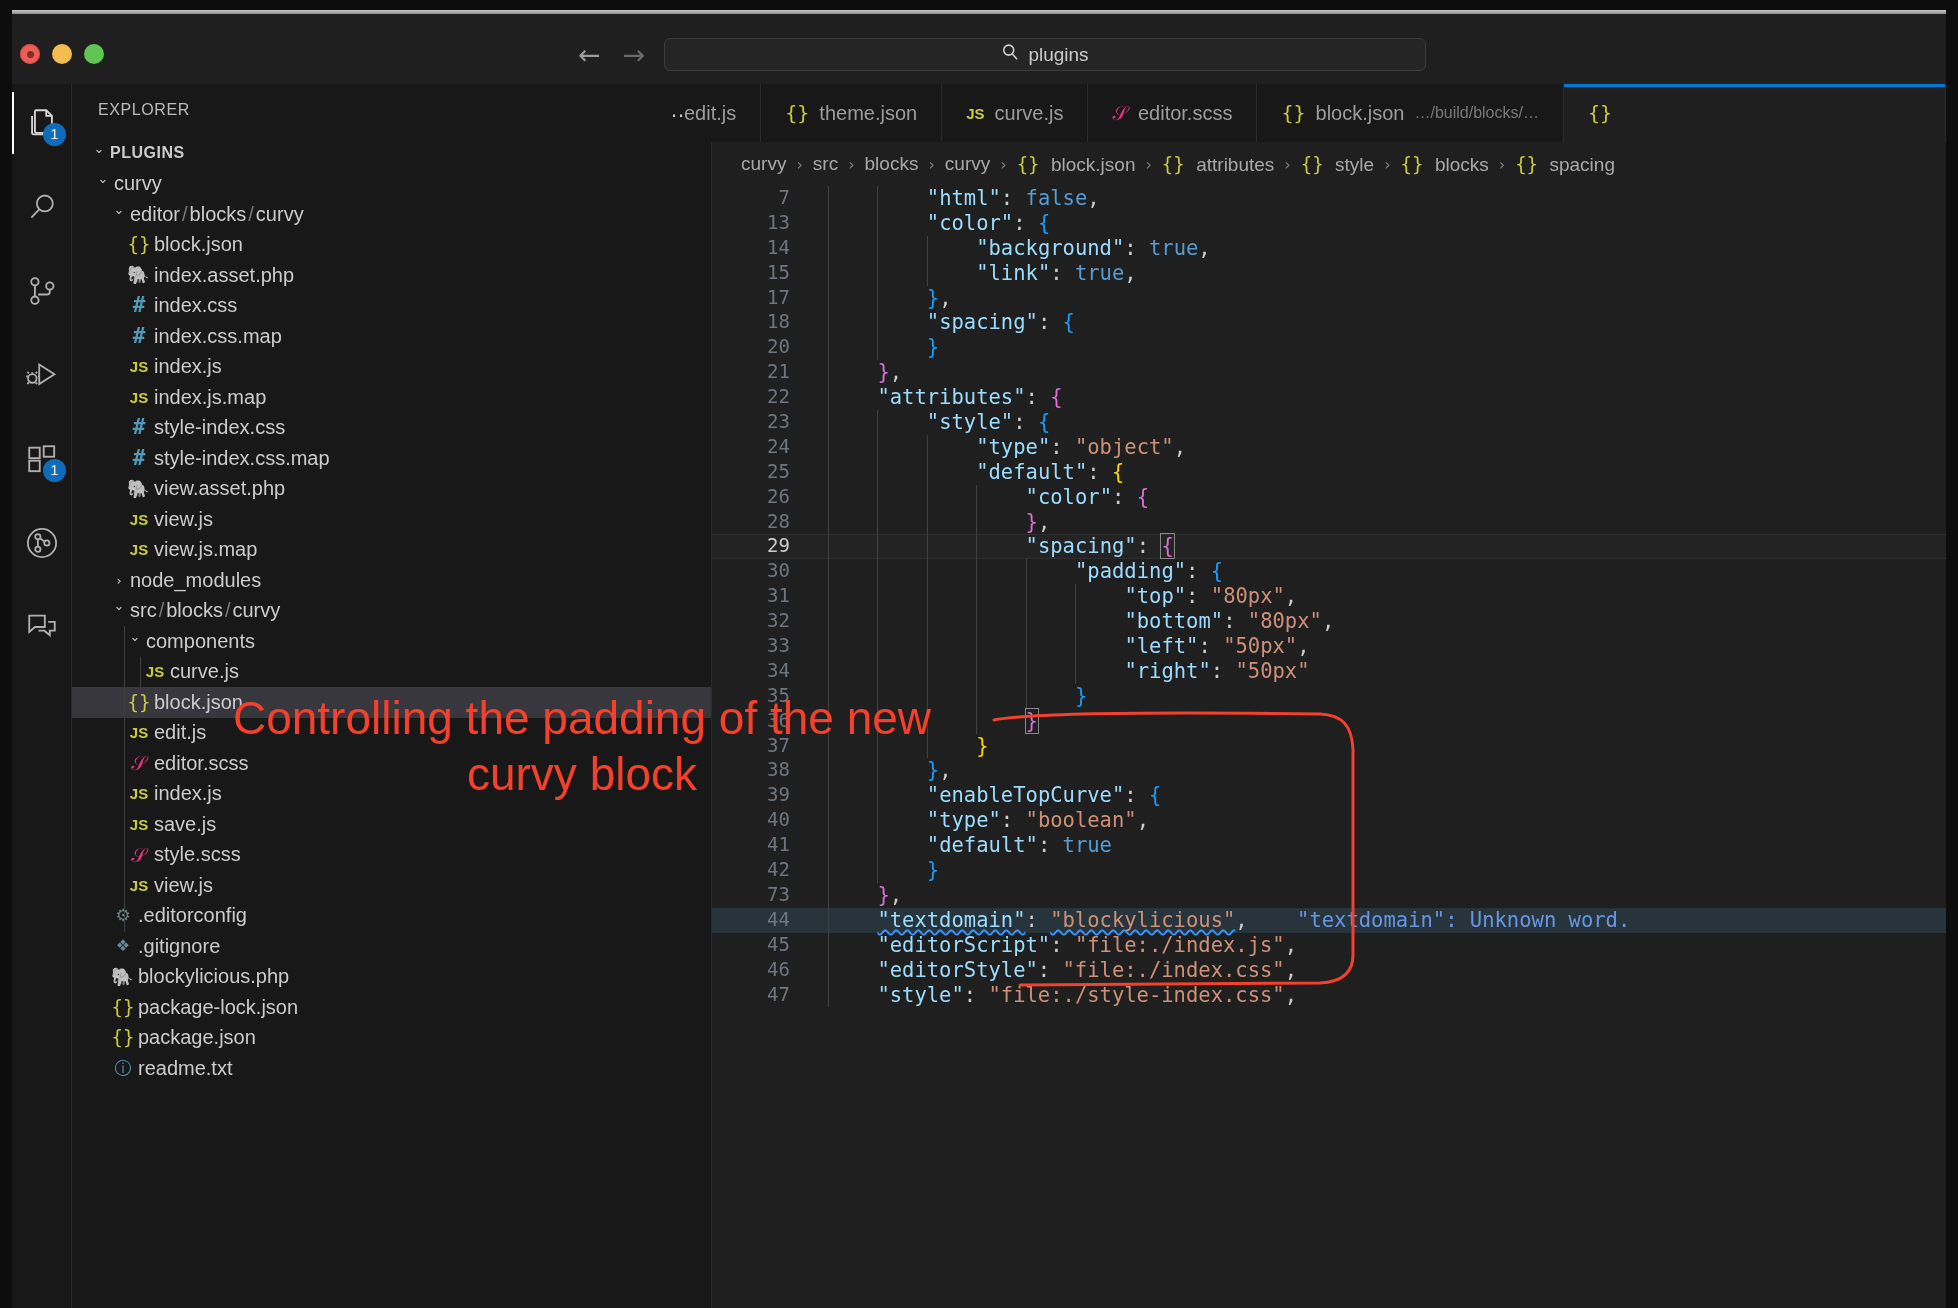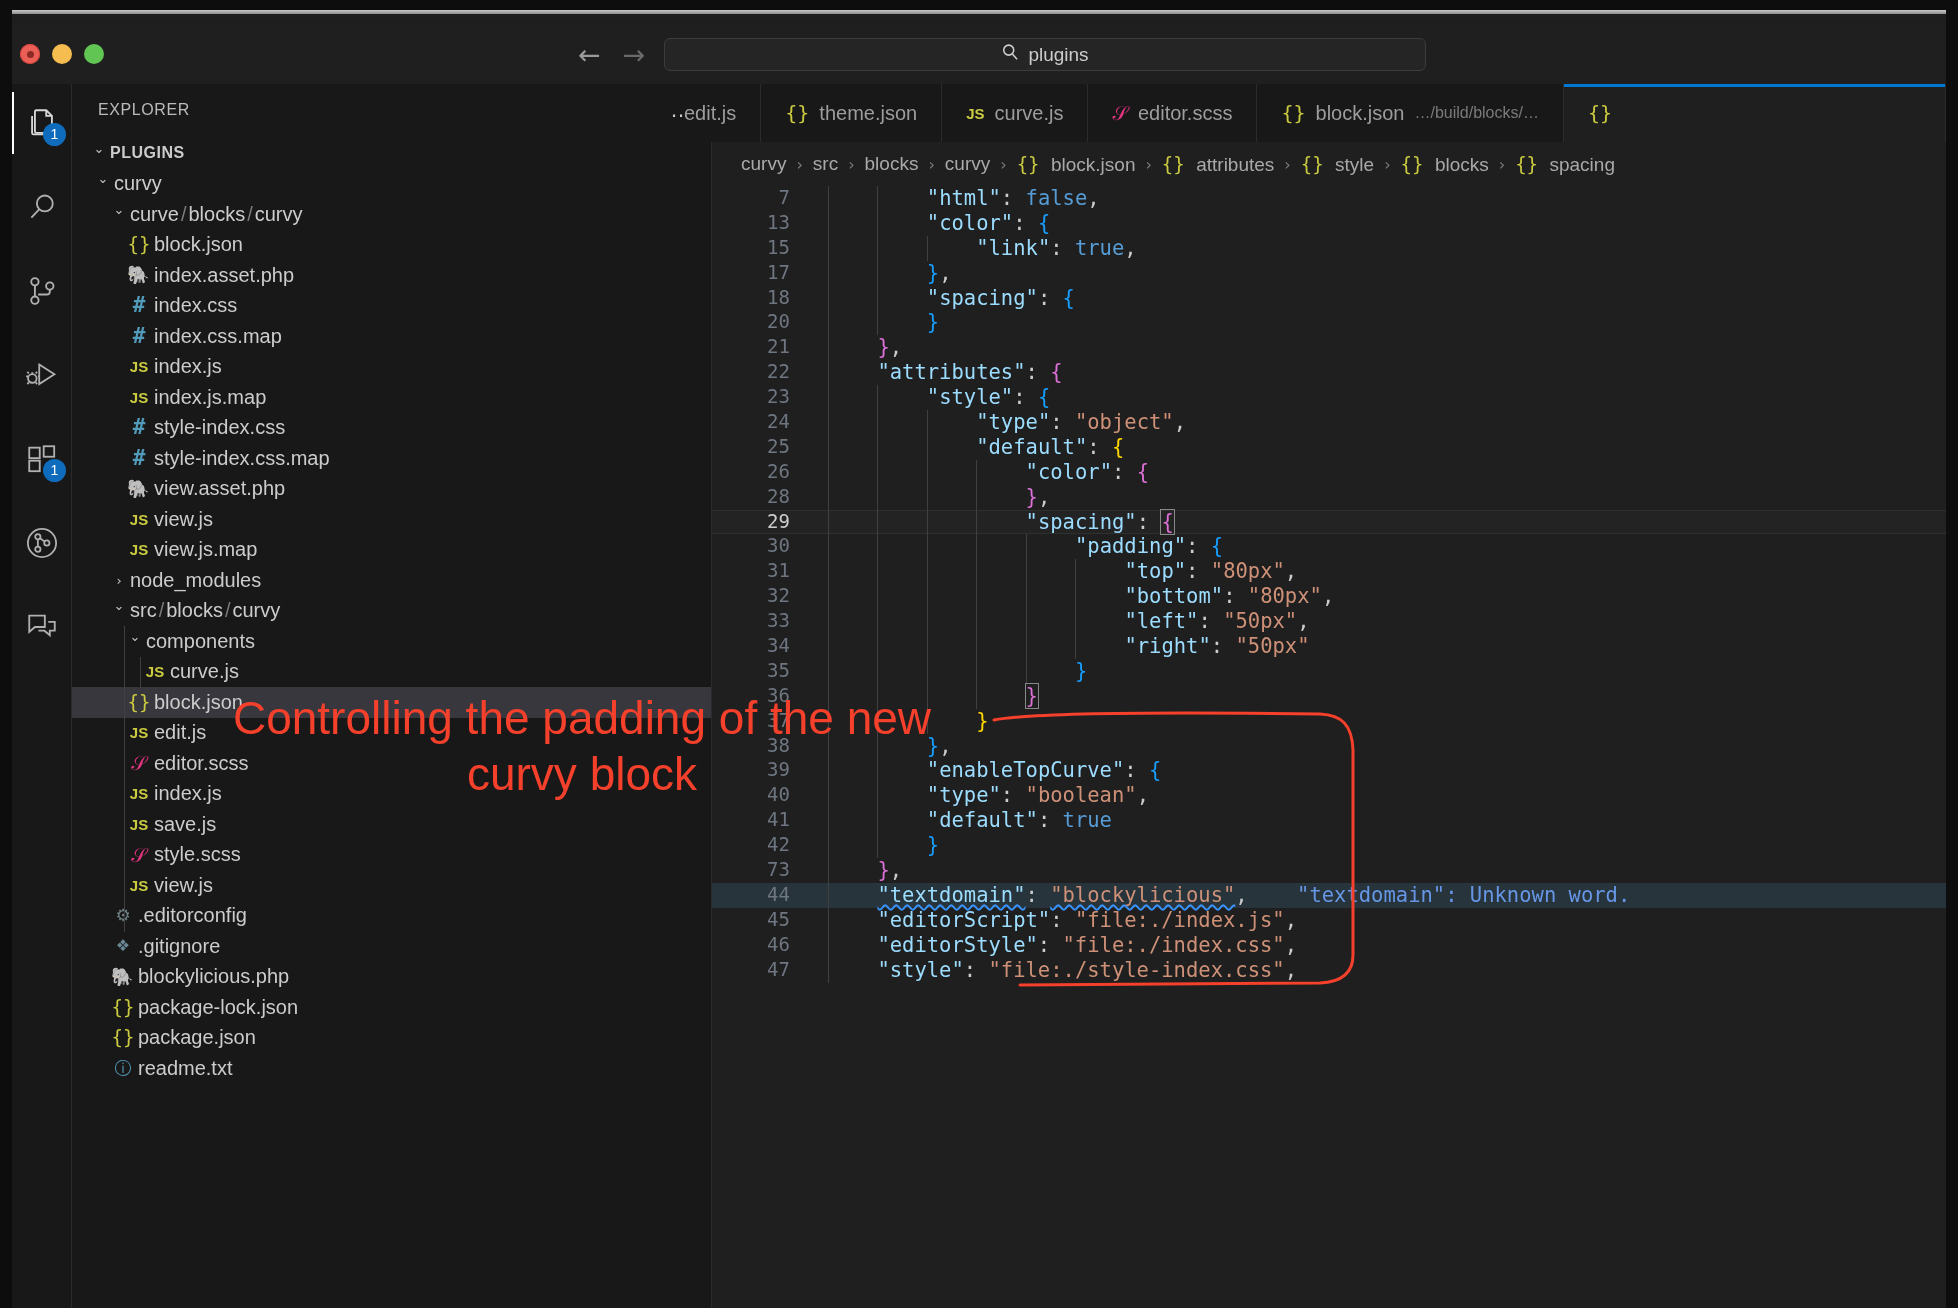--- a/index.html
+++ b/index.html
@@ -290,21 +290,21 @@
         <div class="row" style="padding-left: 16px;">
           <span class="chev" style="position: relative; top: -5px;">⌄</span>
           <span class="rootlabel">PLUGINS</span>
         </div>
         <div class="row" style="padding-left: 20px;">
           <span class="chev" style="top: -5px; position: relative;">⌄</span>
           <span class="lbl">curvy</span>
         </div>
         <div class="row" style="padding-left: 36px;">
           <span class="chev" style="top: -5px; position: relative;">⌄</span>
-          <span class="lbl"><span>curve</span><span class="sep">/</span><span>blocks</span><span class="sep">/</span><span>curvy</span></span>
+          <span class="lbl"><span>editor</span><span class="sep">/</span><span>blocks</span><span class="sep">/</span><span>curvy</span></span>
         </div>
         <div class="row" style="padding-left: 52px;">
           <span class="ficon json">{}</span>
           <span class="lbl">block.json</span>
         </div>
         <div class="row" style="padding-left: 52px;">
           <span class="ficon php">🐘</span>
           <span class="lbl">index.asset.php</span>
         </div>
         <div class="row" style="padding-left: 52px;">
@@ -460,20 +460,21 @@
         <span class="crumb"><span class="ji">{} </span><span>style</span></span>
         <span class="carat">›</span>
         <span class="crumb"><span class="ji">{} </span><span>blocks</span></span>
         <span class="carat">›</span>
         <span class="crumb"><span class="ji">{} </span><span>spacing</span></span>
       </div>
 
     <div class="code" id="code">
         <div class="cline"><span class="gut">7</span><span class="ind" style="left: 116px;"></span><span class="ind" style="left: 165.4px;"></span><span class="ctxt" style="left: 214.8px;"><span class="k">"html"</span><span class="p">: </span><span class="b">false</span><span class="p">,</span></span></div>
         <div class="cline"><span class="gut">13</span><span class="ind" style="left: 116px;"></span><span class="ind" style="left: 165.4px;"></span><span class="ctxt" style="left: 214.8px;"><span class="k">"color"</span><span class="p">: </span><span class="bk3">{</span></span></div>
+        <div class="cline"><span class="gut">14</span><span class="ind" style="left: 116px;"></span><span class="ind" style="left: 165.4px;"></span><span class="ind" style="left: 214.8px;"></span><span class="ctxt" style="left: 264.2px;"><span class="k">"background"</span><span class="p">: </span><span class="b">true</span><span class="p">,</span></span></div>
         <div class="cline"><span class="gut">15</span><span class="ind" style="left: 116px;"></span><span class="ind" style="left: 165.4px;"></span><span class="ind" style="left: 214.8px;"></span><span class="ctxt" style="left: 264.2px;"><span class="k">"link"</span><span class="p">: </span><span class="b">true</span><span class="p">,</span></span></div>
         <div class="cline"><span class="gut">17</span><span class="ind" style="left: 116px;"></span><span class="ind" style="left: 165.4px;"></span><span class="ctxt" style="left: 214.8px;"><span class="bk3">}</span><span class="p">,</span></span></div>
         <div class="cline"><span class="gut">18</span><span class="ind" style="left: 116px;"></span><span class="ind" style="left: 165.4px;"></span><span class="ctxt" style="left: 214.8px;"><span class="k">"spacing"</span><span class="p">: </span><span class="bk3">{</span></span></div>
         <div class="cline"><span class="gut">20</span><span class="ind" style="left: 116px;"></span><span class="ind" style="left: 165.4px;"></span><span class="ctxt" style="left: 214.8px;"><span class="bk3">}</span></span></div>
         <div class="cline"><span class="gut">21</span><span class="ind" style="left: 116px;"></span><span class="ctxt" style="left: 165.4px;"><span class="bk2">}</span><span class="p">,</span></span></div>
         <div class="cline"><span class="gut">22</span><span class="ind" style="left: 116px;"></span><span class="ctxt" style="left: 165.4px;"><span class="k">"attributes"</span><span class="p">: </span><span class="bk2">{</span></span></div>
         <div class="cline"><span class="gut">23</span><span class="ind" style="left: 116px;"></span><span class="ind" style="left: 165.4px;"></span><span class="ctxt" style="left: 214.8px;"><span class="k">"style"</span><span class="p">: </span><span class="bk3">{</span></span></div>
         <div class="cline"><span class="gut">24</span><span class="ind" style="left: 116px;"></span><span class="ind" style="left: 165.4px;"></span><span class="ind" style="left: 214.8px;"></span><span class="ctxt" style="left: 264.2px;"><span class="k">"type"</span><span class="p">: </span><span class="s">"object"</span><span class="p">,</span></span></div>
         <div class="cline"><span class="gut">25</span><span class="ind" style="left: 116px;"></span><span class="ind" style="left: 165.4px;"></span><span class="ind" style="left: 214.8px;"></span><span class="ctxt" style="left: 264.2px;"><span class="k">"default"</span><span class="p">: </span><span class="bk1">{</span></span></div>
         <div class="cline"><span class="gut">26</span><span class="ind" style="left: 116px;"></span><span class="ind" style="left: 165.4px;"></span><span class="ind" style="left: 214.8px;"></span><span class="ind" style="left: 264.2px;"></span><span class="ctxt" style="left: 313.6px;"><span class="k">"color"</span><span class="p">: </span><span class="bk2">{</span></span></div>

